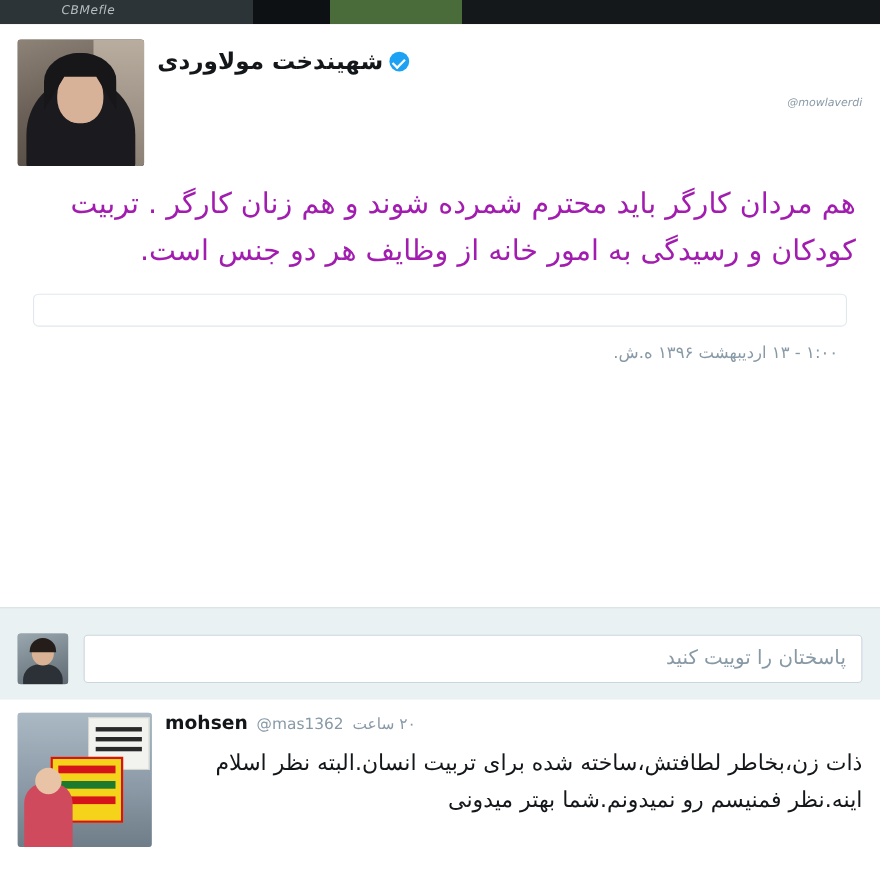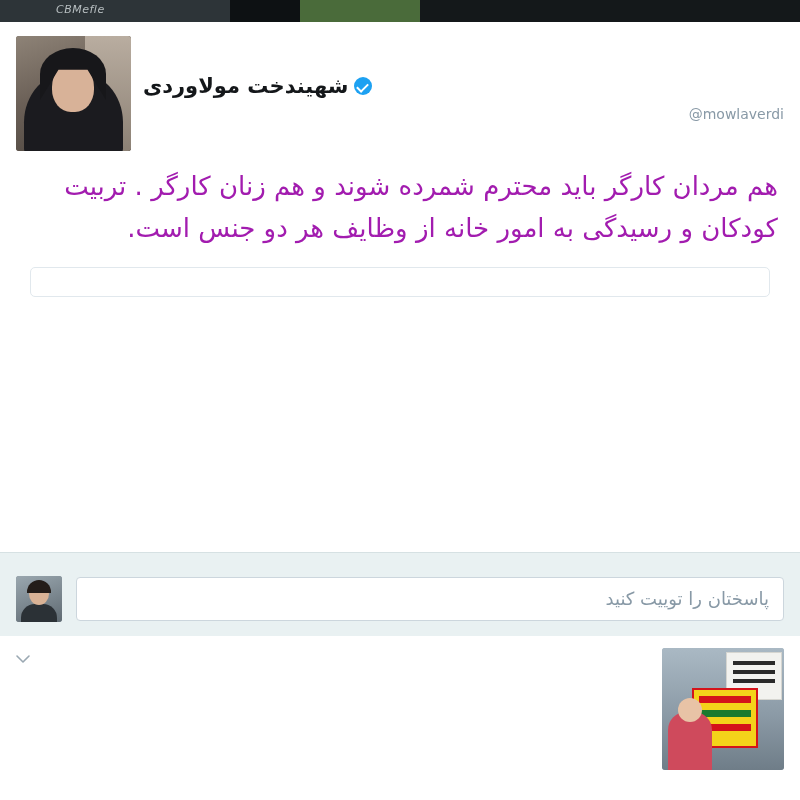--- a/index.html
+++ b/index.html
@@ -64,21 +64,21 @@
     position: absolute;
     top: 22px; left: 0;
     width: 800px;
     background: #ffffff;
     box-sizing: border-box;
     padding: 14px 16px 10px 16px;
   }
   .tweet-head {
     display: flex;
     flex-direction: row;
-    align-items: center;
+    align-items: flex-start;
     justify-content: flex-start;
     gap: 12px;
   }
   .avatar-main {
     width: 115px; height: 115px;
     flex: 0 0 115px;
     border-radius: 3px;
     overflow: hidden;
     position: relative;
     background: #6d6258;
@@ -144,25 +144,26 @@
   .verified::after {
     content: "";
     position: absolute;
     left: 5px; top: 4px;
     width: 5px; height: 9px;
     border: solid #fff;
     border-width: 0 2px 2px 0;
     transform: rotate(45deg);
   }
   .handle {
-    margin-top: 8px;
-    font-size: 14px;
+    margin-top: 20px;
+    font-size: 10px;
     color: #8899a6;
     direction: ltr;
     text-align: right;
+    font-style: italic;
   }
 
   .chevron {
     position: absolute;
     left: 14px;
     top: 72px;
     width: 18px; height: 18px;
     color: #9aa8b2;
   }
   .chevron svg { display:block; }
@@ -418,20 +419,21 @@
       <div class="face"></div>
       <div class="hood"></div>
     </div>
   </div>
 
   <div class="tweet-body">هم مردان کارگر باید محترم شمرده شوند و هم زنان کارگر . تربیت کودکان و رسیدگی به امور خانه از وظایف هر دو جنس است.</div>
 
   <div class="quoted">
   </div>
 
+  <div class="timestamp">۱:۰۰ - ۱۳ اردیبهشت ۱۳۹۶ ه.ش.</div>
 </div>
 
 <div class="composer">
   <div class="avatar-small">
     <div class="bg2"></div>
     <div class="body2"></div>
     <div class="head2"></div>
     <div class="hair2"></div>
   </div>
   <div class="reply-input">
@@ -441,20 +443,28 @@
 
 <div class="reply-tweet">
 
   <div class="chevron2">
     <svg viewBox="0 0 18 18" width="18" height="18" aria-hidden="true">
       <path d="M3 6 L9 12 L15 6" fill="none" stroke="currentColor" stroke-width="1.6" stroke-linecap="round" stroke-linejoin="round"></path>
     </svg>
   </div>
 
   <div class="reply-row">
+    <div class="reply-text-col">
+      <div class="reply-head">
+        <span class="reply-name">mohsen</span>
+        <span class="reply-handle">@mas1362</span>
+        <span class="reply-time">۲۰ ساعت</span>
+      </div>
+      <div class="reply-body">ذات زن،بخاطر لطافتش،ساخته شده برای تربیت انسان.البته نظر اسلام اینه.نظر فمنیسم رو نمیدونم.شما بهتر میدونی</div>
+    </div>
     <div class="avatar-reply">
       <div class="crowd"></div>
       <div class="banner-top"></div>
       <div class="sign">
         <div class="l1"></div>
         <div class="l2"></div>
         <div class="l3"></div>
       </div>
       <div class="child"></div>
     </div>

